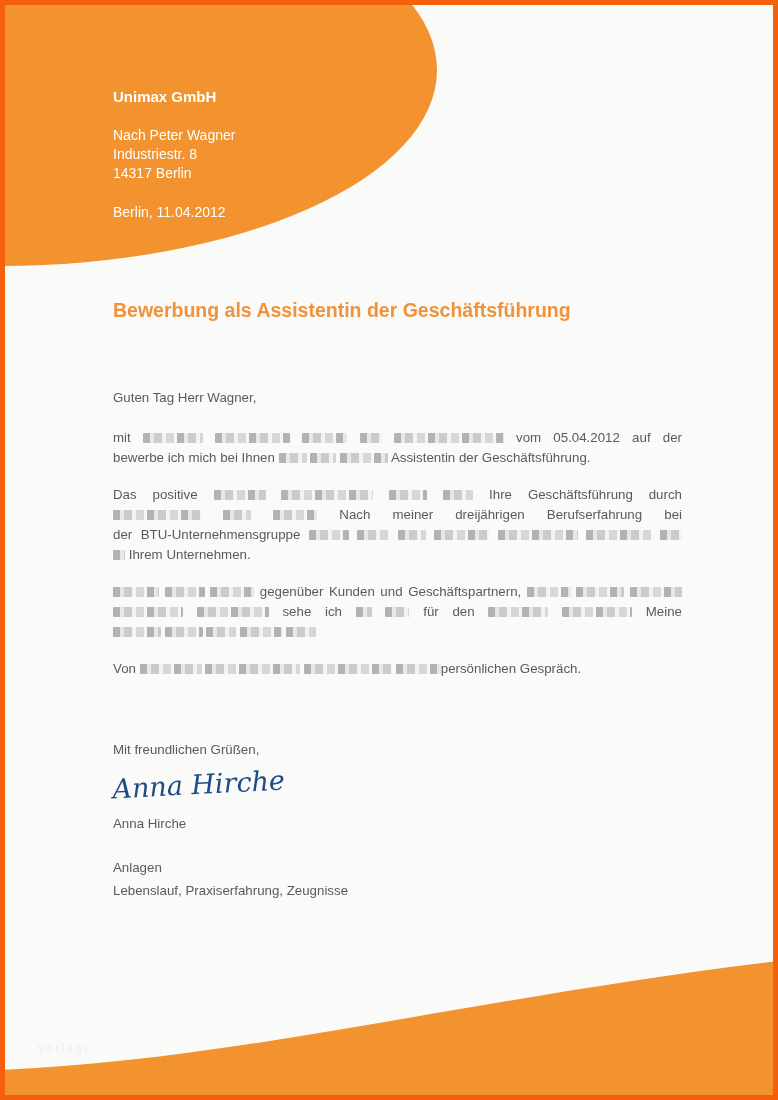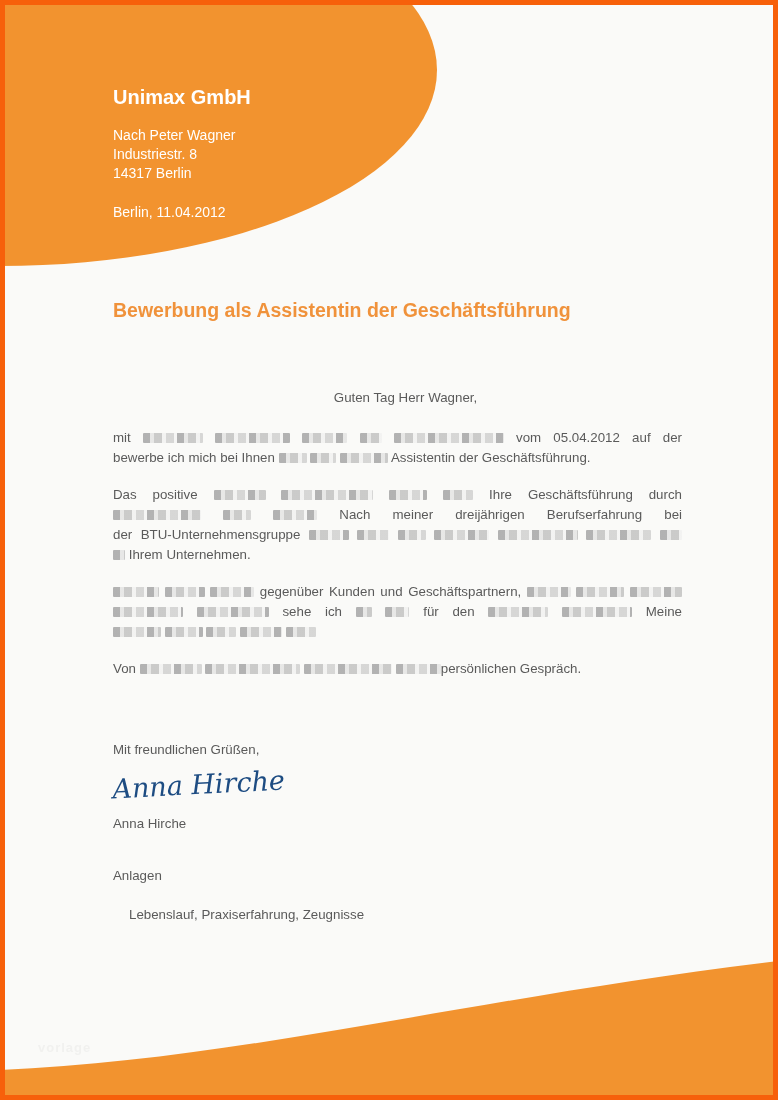--- a/index.html
+++ b/index.html
@@ -8,35 +8,35 @@
     width:778px;height:1100px;
     background:#fafaf8;
     overflow:hidden;
     font-family:"Liberation Sans", sans-serif;
   }
   .shapes{position:absolute;inset:0;z-index:0;}
   .frame{position:absolute;inset:0;border:5px solid #f7600a;z-index:10;pointer-events:none;}
 
   
   .header-block{position:absolute;left:113px;top:87px;z-index:2;color:#ffffff;}
-  .company{font-size:20px;font-weight:bold;line-height:20px;margin:0 0 19px 0;}
+  .company{font-size:15px;font-weight:bold;line-height:20px;margin:0 0 19px 0;}
   .addr-line{font-size:14px;line-height:19px;margin:0;}
   .date-line{font-size:14px;line-height:19px;margin:20px 0 0 0;}
 
   
   .content{
     position:absolute;left:113px;top:298px;width:585px;z-index:2;
     color:#5a5a5a;font-size:13.3px;
     display:flex;flex-direction:column;align-items:stretch;
   }
   .subject{
     font-size:19.5px;line-height:24px;font-weight:bold;color:#f0923b;
     margin:0 0 66px 0;
   }
-  .salutation{line-height:20px;margin:0 0 20px 0;text-align:center;}
+  .salutation{line-height:20px;margin:0 0 20px 0;}
   .letter-body{display:flex;flex-direction:column;}
   .para{margin:0 16px 17px 0;}
   .line{
     line-height:20px;
     text-align:justify;
     text-align-last:justify;
   }
   .line.last{text-align-last:auto;}
   .redact{
     display:inline-block;height:10px;border-radius:1px;
@@ -46,22 +46,22 @@
       rgba(219,219,219,.60) 7px 11px,
       rgba(184,184,184,.72) 11px 19px,
       rgba(236,236,236,.55) 19px 23px,
       rgba(199,199,199,.70) 23px 31px,
       rgba(240,240,240,.50) 31px 34px);
     filter:blur(.6px);
   }
   .closing{line-height:20px;margin:44px 0 5px 0;}
   .sig{display:block;margin:0 0 3px -2px;}
   .signer{line-height:20px;margin:0 0 24px 0;}
-  .encl-label{line-height:20px;margin:8px 0 3px 0;}
-  .encl-list{line-height:20px;margin:16px;}
+  .encl-label{line-height:20px;margin:0 0 3px 0;}
+  .encl-list{line-height:20px;margin:0;}
 
   .watermark{
     position:absolute;left:38px;top:1040px;z-index:1;
     font-size:13px;font-weight:bold;color:#f1f1ef;letter-spacing:1px;
   }
 </style>
 </head>
 <body>
 
 <div class="page">

